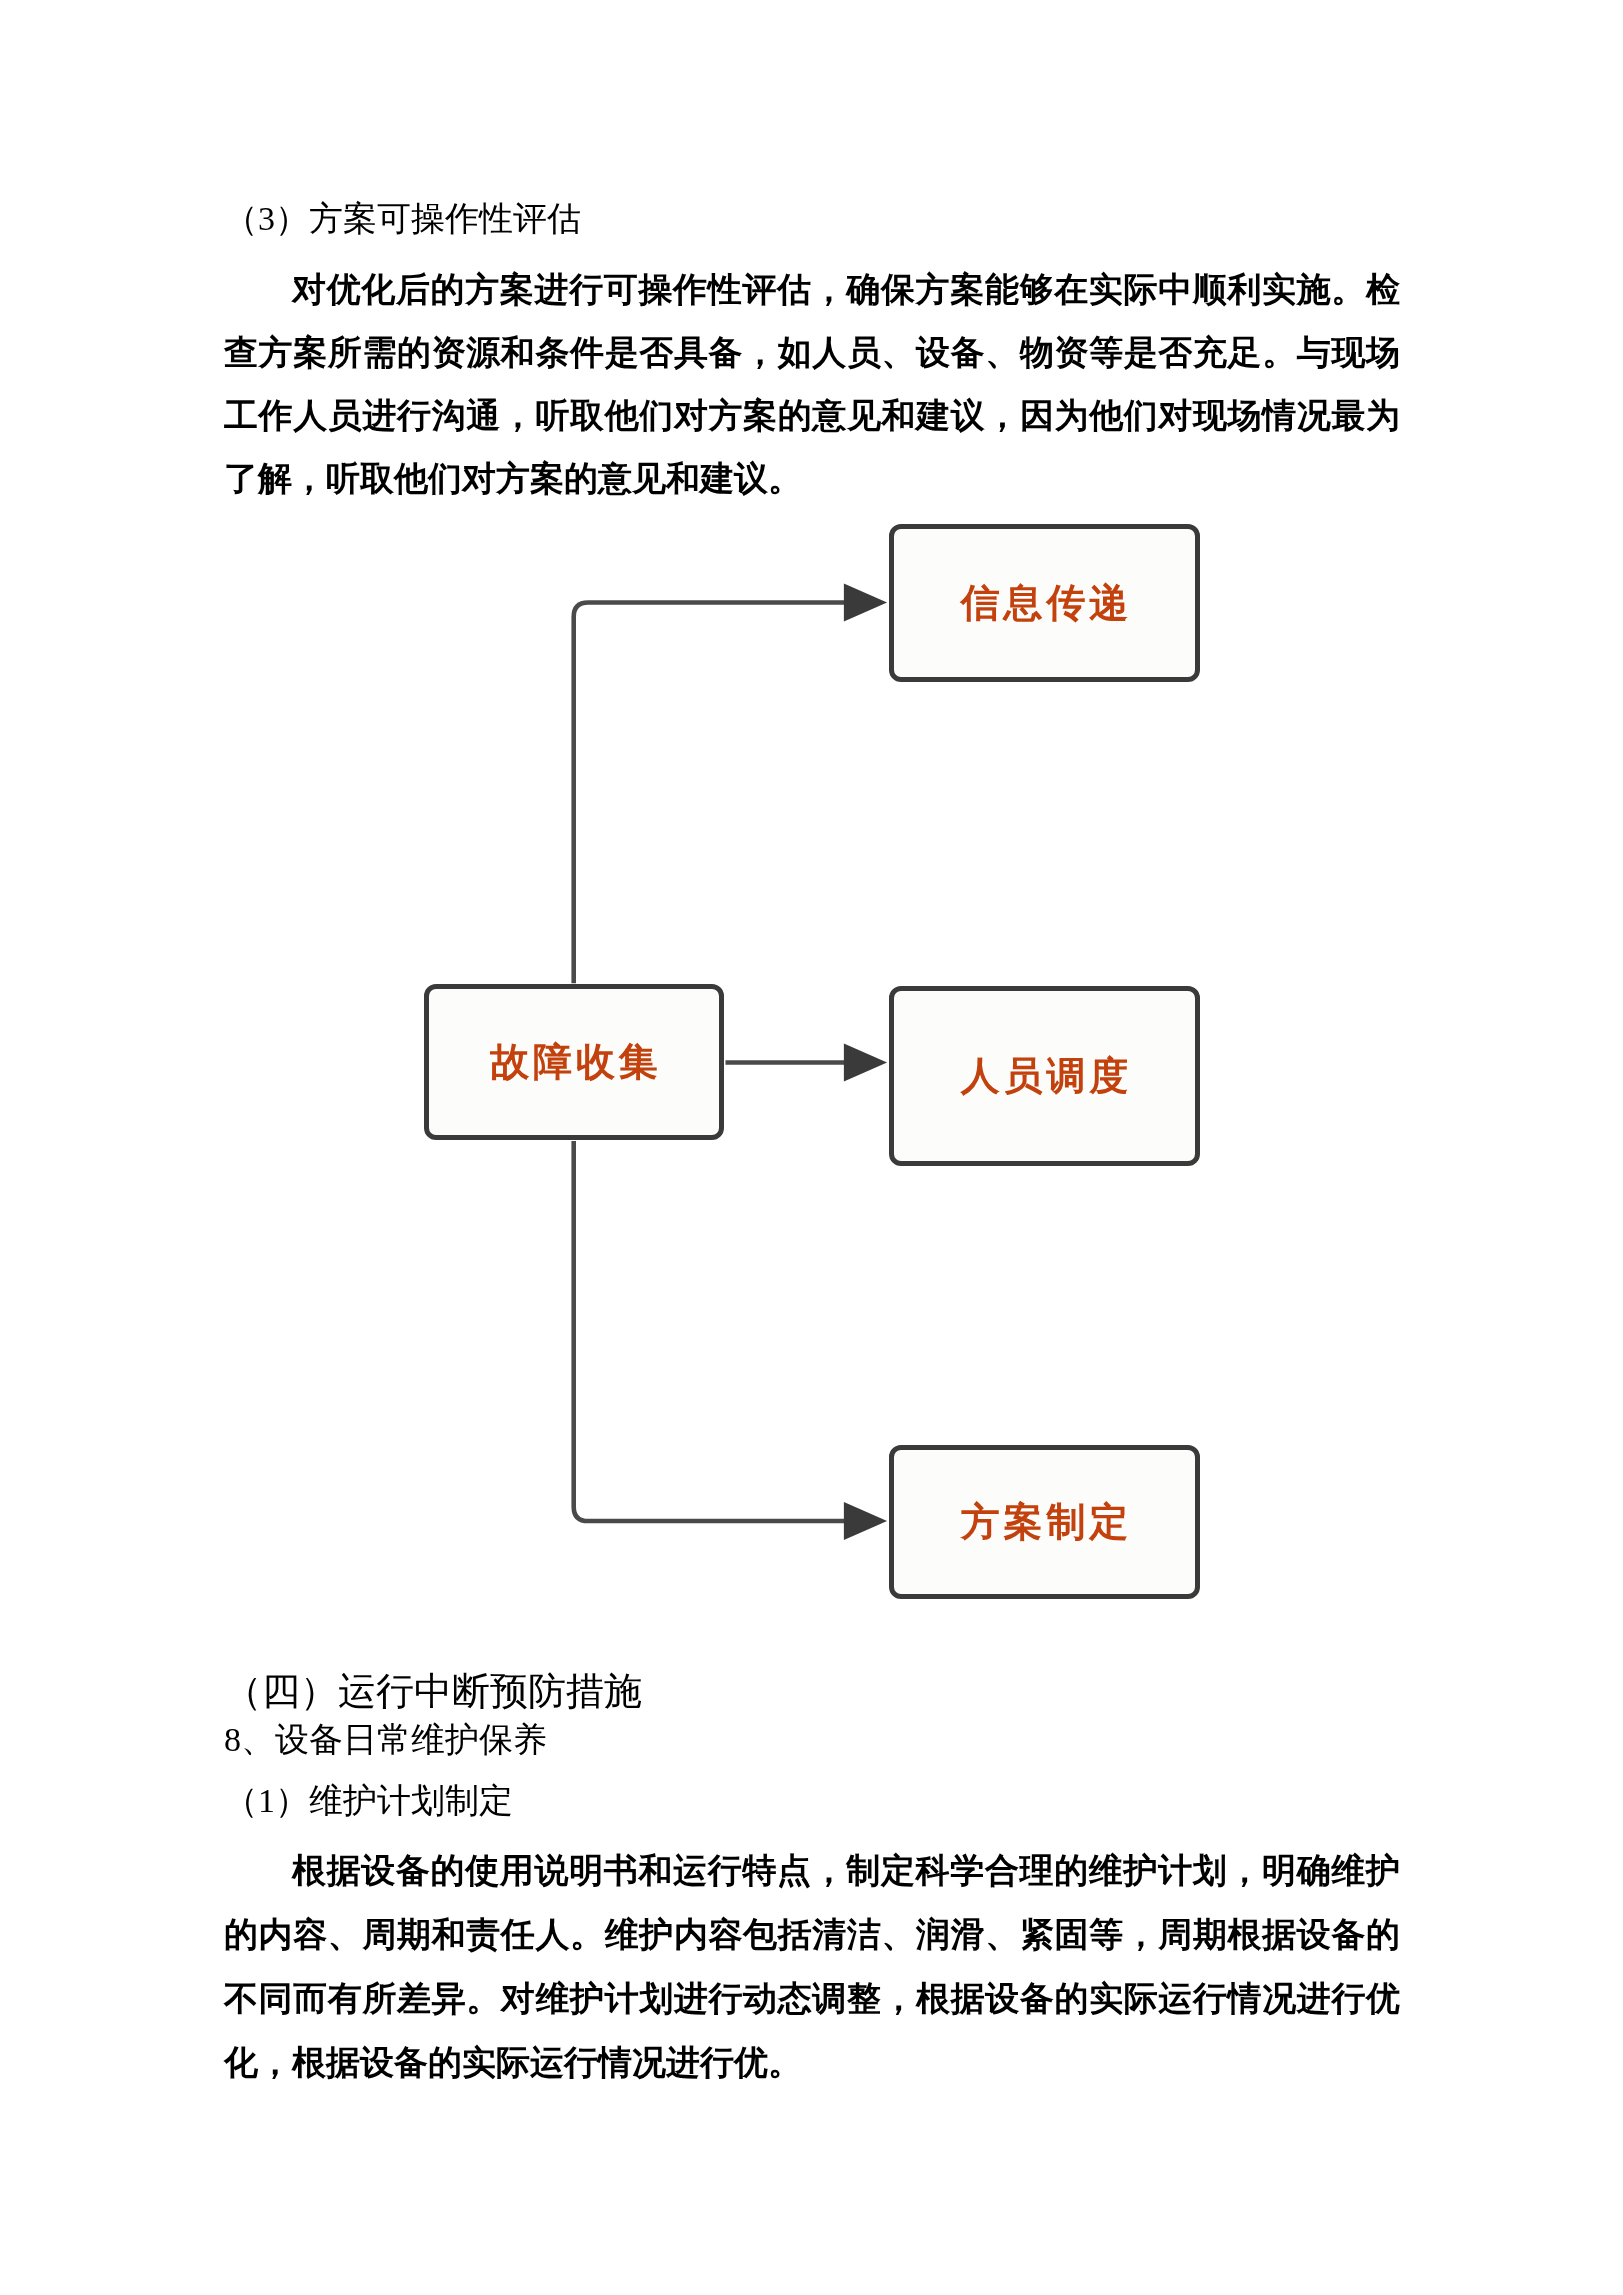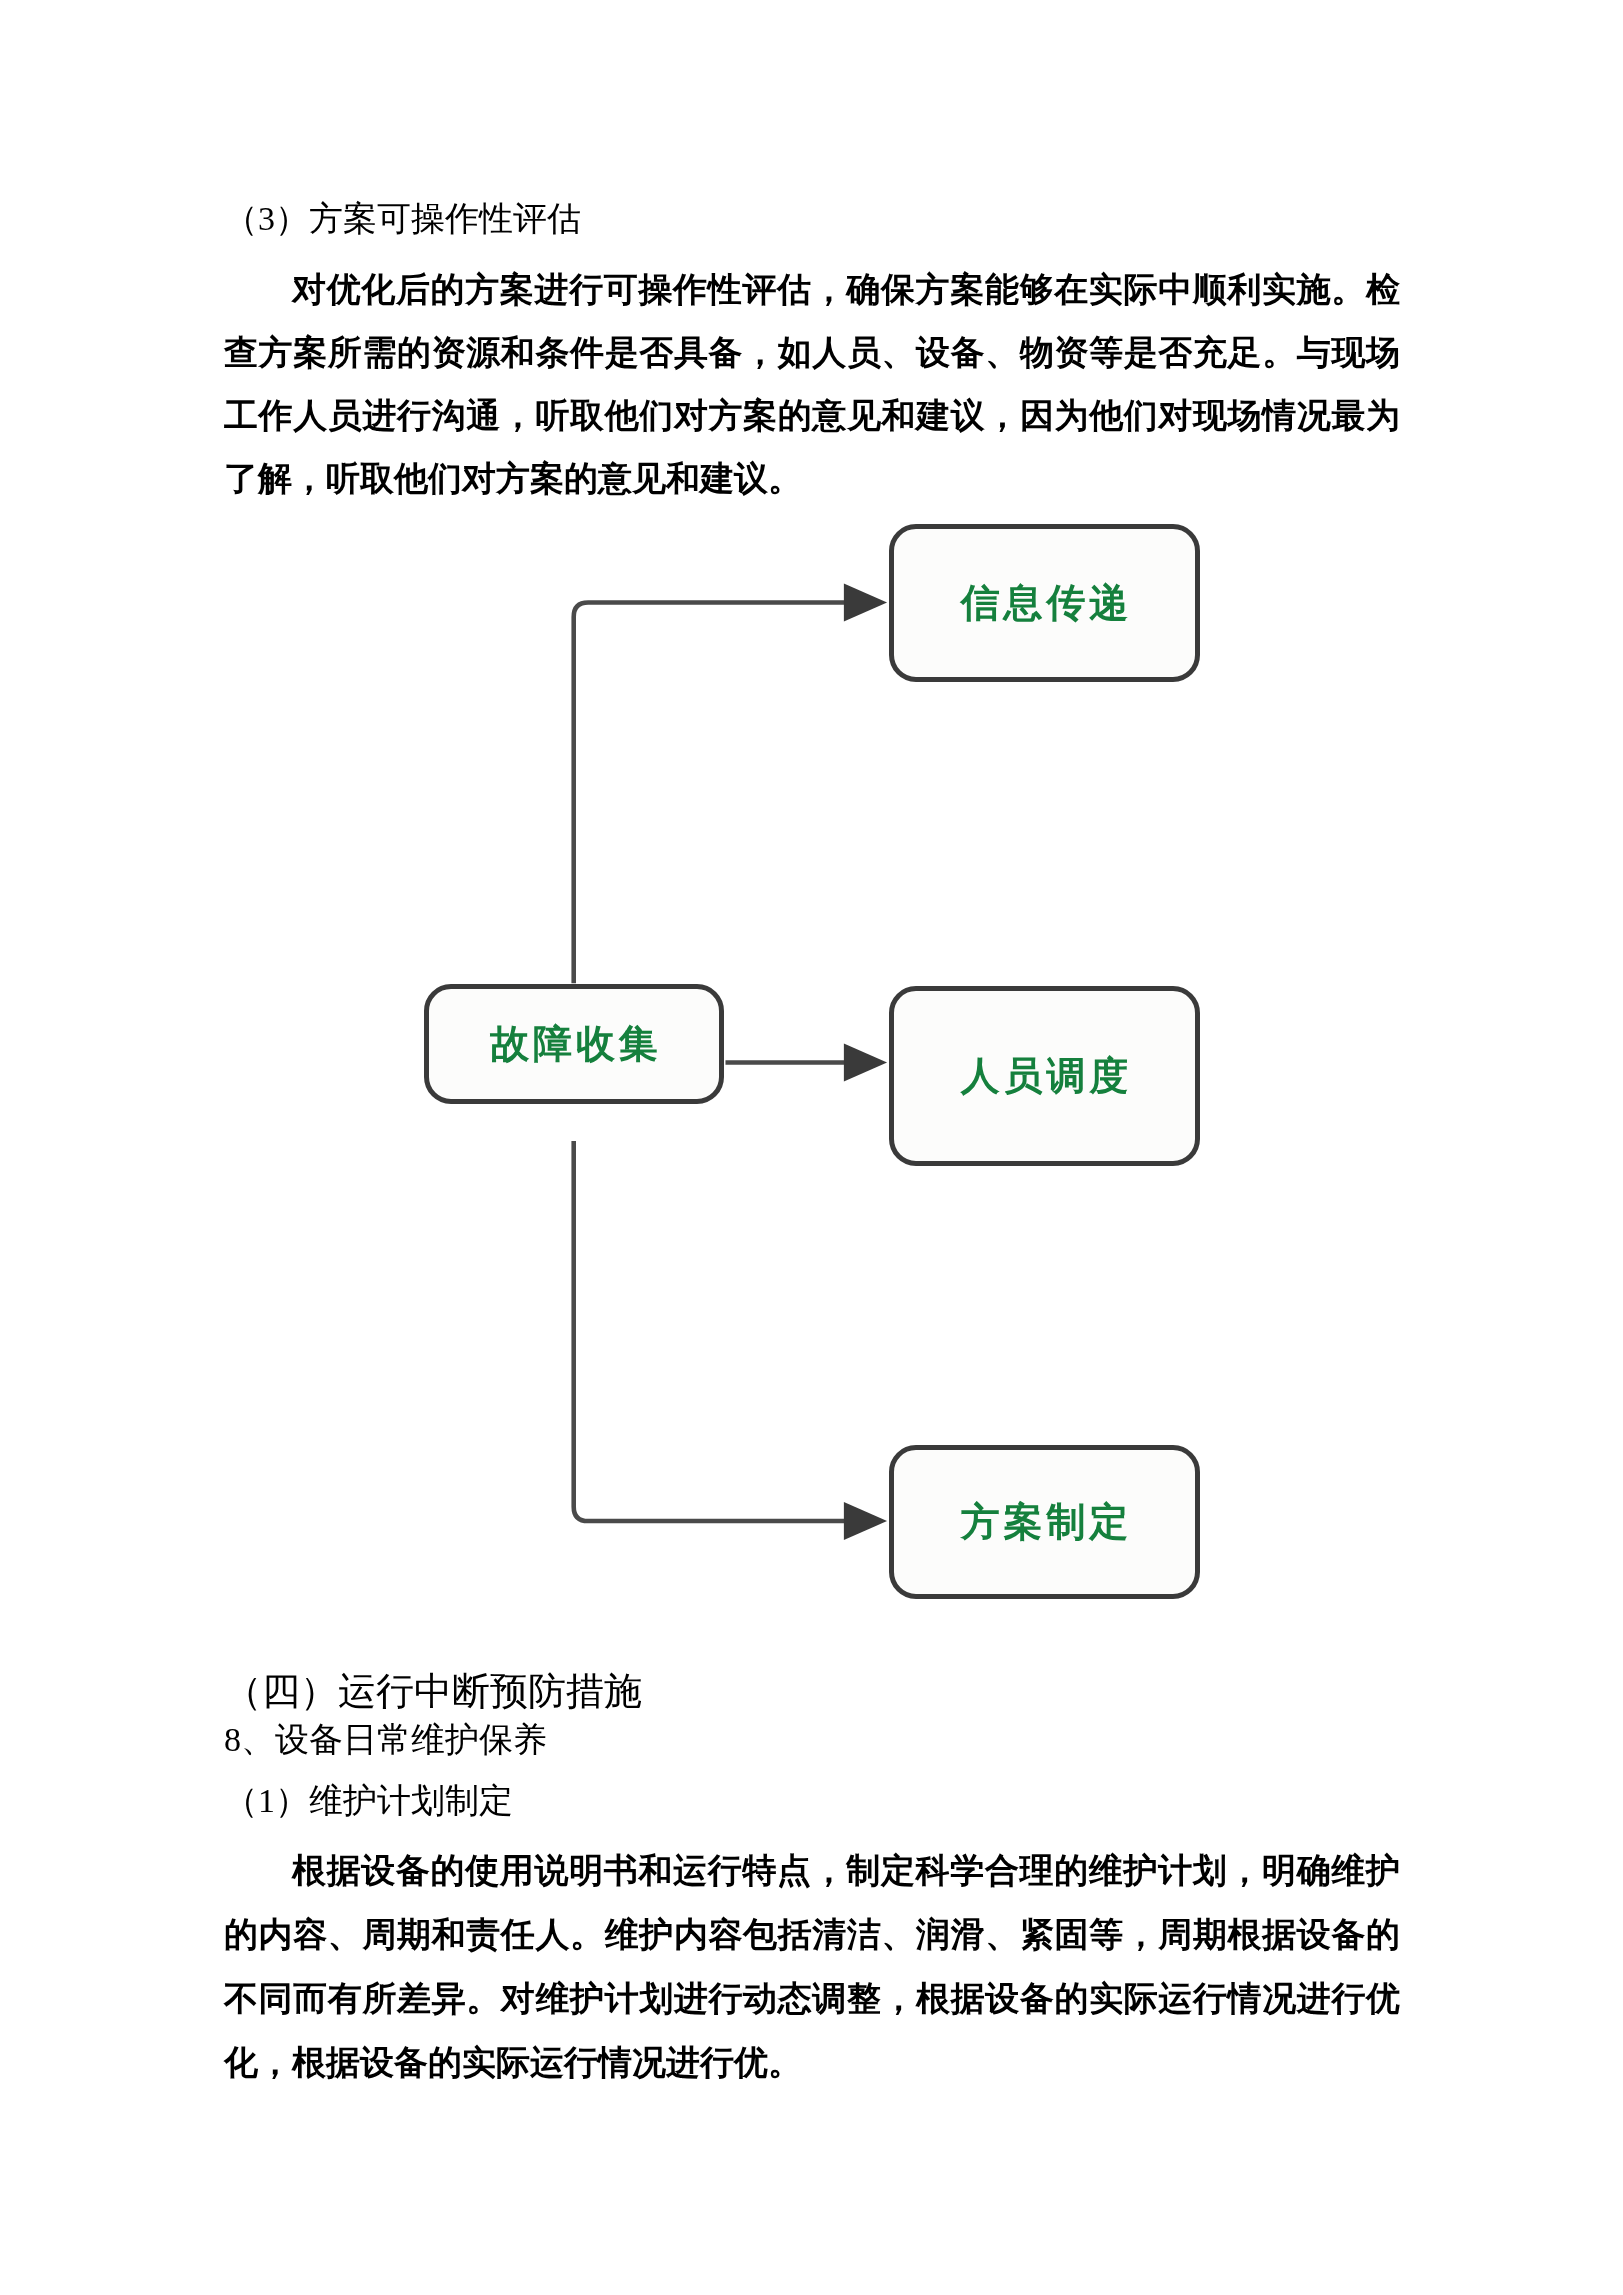--- a/index.html
+++ b/index.html
@@ -54,32 +54,32 @@
   }
   .connectors {
     position: absolute;
     left: 0;
     top: 0;
   }
   .node {
     position: absolute;
     box-sizing: border-box;
     border: 5.2px solid #3a3a3a;
-    border-radius: 27px;
+    border-radius: 12px;
     background: #fcfcfb;
     display: flex;
     align-items: center;
     justify-content: center;
     font-size: 39px;
     font-weight: bold;
     letter-spacing: 3.9px;
-    color: #15803d;
+    color: #c2410c;
     text-indent: 3.9px;
   }
-  .node-fault     { left: 424px;  top: 984px; width: 300px; height: 120px; }
+  .node-fault     { left: 424px;  top: 984px; width: 300px; height: 156px; }
   .node-info      { left: 889px; top: 524px;  width: 311px; height: 158px; }
   .node-personnel { left: 889px; top: 986px; width: 311px; height: 180px; }
   .node-plan      { left: 889px; top: 1445px; width: 311px; height: 154px; }
 </style>
 </head>
 <body>
 
 <div class="page">
 
   <div class="textblock h-sec" style="top:198px">（3）方案可操作性评估</div>

